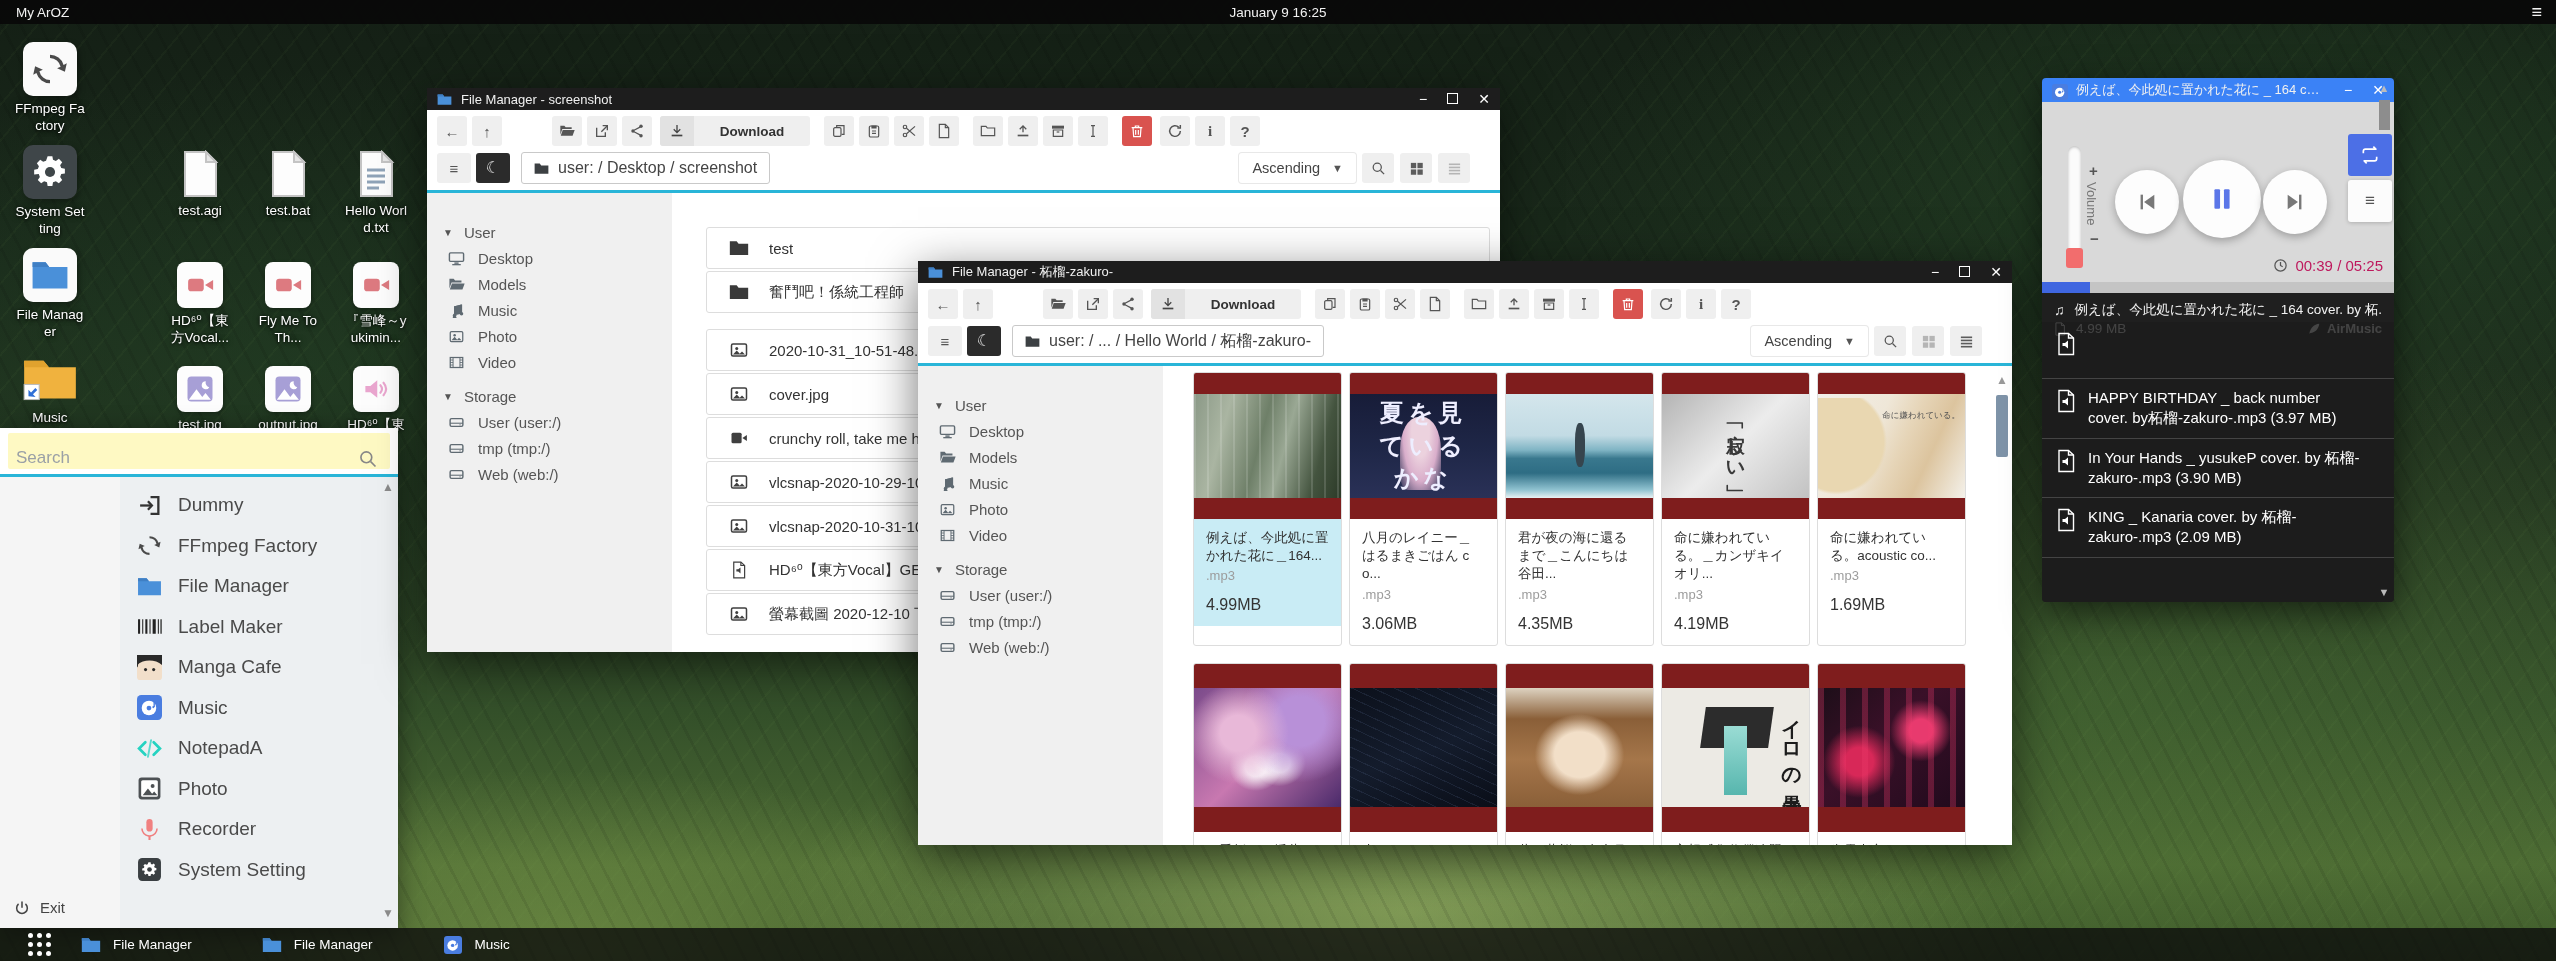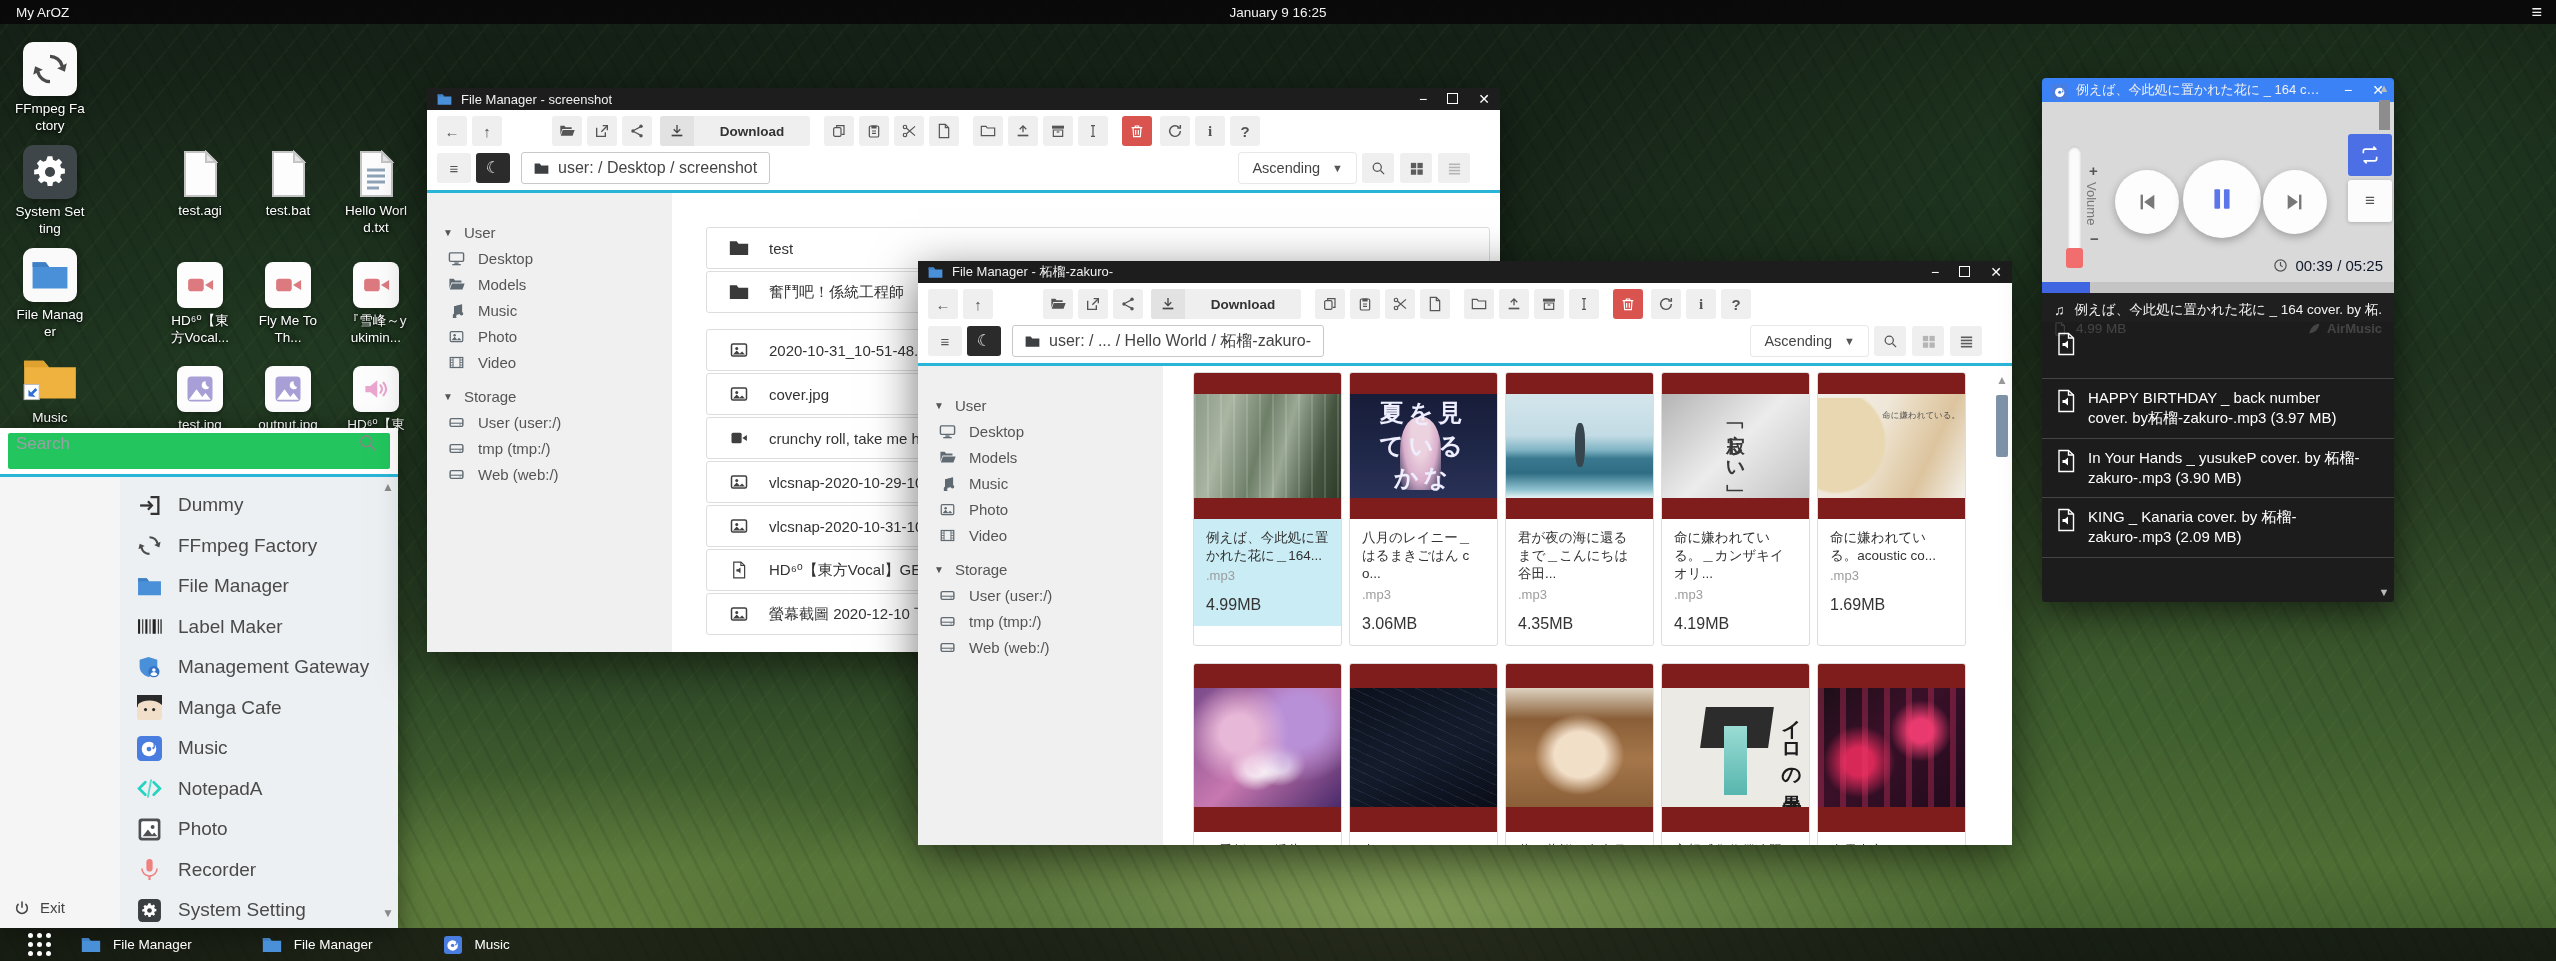--- a/index.html
+++ b/index.html
@@ -36,21 +36,21 @@
   .dfrow1{left:166px;top:150px}.dfrow2{left:166px;top:262px}.dfrow3{left:166px;top:366px}
   .dfile{width:68px;text-align:center;cursor:pointer}
   .dfile .fic{height:48px;display:flex;align-items:center;justify-content:center}
   .dfile .fic svg{width:44px;height:48px}
   .dfile.boxed .fic{width:46px;height:46px;margin:0 auto;background:#fdfdfd;border-radius:8px;box-shadow:1px 2px 4px rgba(0,0,0,.3)}
   .dfile.boxed .fic svg{width:30px;height:30px}
   .dfile .dlabel{min-height:0}
   
   .startmenu{position:absolute;left:0;top:428px;width:398px;height:500px;z-index:15;box-shadow:0 6px 24px rgba(0,0,0,.45)}
   .sm-top{position:absolute;left:0;top:0;right:0;height:46px;background:#fff}
-  .sm-search{position:absolute;left:8px;top:5px;right:8px;height:36px;background:#22c55e;border-radius:2px;display:flex;align-items:flex-start}
+  .sm-search{position:absolute;left:8px;top:5px;right:8px;height:36px;background:#fef9c3;border-radius:2px;display:flex;align-items:flex-end}
   .sm-search input{flex:1;border:0;outline:0;font-size:17px;color:#444;padding-left:8px;font-family:inherit;background:transparent}
   .sm-search input::placeholder{color:#9aa0a6}
   .sm-search .mag{width:20px;height:20px;color:#888;margin-right:12px}
   .sm-blue{position:absolute;left:0;top:46px;width:100%;height:3px;background:#29b5d8}
   .sm-cats{position:absolute;left:0;top:49px;bottom:0;width:120px;background:#f5f5f5;padding-top:10px;box-sizing:border-box}
   .cat{height:31px;line-height:31px;padding-left:18px;font-size:15px;color:#4f4f4f;cursor:pointer}
   .cat.active{color:#3aa9d4}
   .sm-exit{position:absolute;left:14px;bottom:12px;display:flex;align-items:center;gap:10px;font-size:15px;color:#444;cursor:pointer}
   .sm-exit .pw{width:16px;height:16px}
   .sm-apps{position:absolute;left:120px;top:49px;right:0;bottom:0;background:#edf0f2;overflow:hidden;padding-top:8px;box-sizing:border-box}
@@ -155,21 +155,21 @@
   .vplus{position:absolute;left:47px;top:60px;font-size:15px;color:#555;font-weight:bold}
   .vlabel{position:absolute;left:42px;top:80px;writing-mode:vertical-rl;font-size:13px;color:#777}
   .vminus{position:absolute;left:48px;top:128px;font-size:15px;color:#555;font-weight:bold}
   .cbtn{position:absolute;background:#fdfdfd;border-radius:50%;box-shadow:0 3px 9px rgba(0,0,0,.28);display:flex;align-items:center;justify-content:center;cursor:pointer}
   .cbtn svg{width:22px;height:22px}
   .cbtn.big svg{width:26px;height:26px}
   .sqbtn{position:absolute;left:306px;width:44px;height:42px;border-radius:3px;display:flex;align-items:center;justify-content:center;cursor:pointer}
   .sqbtn.blue{background:#4c6fe6;top:32px}
   .sqbtn.blue svg{width:20px;height:20px}
   .sqbtn.white{background:#fcfcfc;top:78px;color:#555;font-size:17px;box-shadow:0 1px 4px rgba(0,0,0,.2)}
-  .ptime{position:absolute;right:11px;bottom:8px;display:flex;align-items:center;gap:7px;font-size:15px;color:#0f172a}
+  .ptime{position:absolute;right:11px;bottom:8px;display:flex;align-items:center;gap:7px;font-size:15px;color:#be185d}
   .ptime svg{width:15px;height:15px}
   .progress{height:11px;background:#c4c4c4;position:relative}
   .pfill{position:absolute;left:0;top:0;bottom:0;width:48px;background:#3f66e0}
   .pinfo{background:#1f1f1f;padding:8px 12px 9px;color:#f2f2f2}
   .pinfo .l1{display:flex;align-items:center;gap:10px;font-size:13.5px;white-space:nowrap;overflow:hidden}
   .pinfo .l1 .nt{font-size:14px}
   .pinfo .l2{display:flex;align-items:center;margin-top:2px;font-size:13.5px}
   .pinfo .l2 .pgi svg{width:12px;height:14px}
   .pinfo .l2 .sz{margin-left:10px}
   .pinfo .badge{margin-left:auto;display:flex;align-items:center;gap:6px;font-size:13px;font-weight:bold}
@@ -457,31 +457,20 @@
         <span class="ai">
           <svg viewBox="0 0 24 16" fill="#222">
             <path d="M1 1h2v14H1zM5 1h1v14H5zM8 1h2v14H8zM12 1h1v14h-1zM15 1h3v14h-3zM20 1h1v14h-1zM22.5 1h1.2v14h-1.2z"></path>
           </svg>
         </span>
         <span class="al">Label Maker</span>
       </div>
       <div class="app-row">
         <span class="ai">
           <svg viewBox="0 0 24 24">
-            <path d="M11 2l8.5 2.6V11c0 5-3.6 8.6-8.5 10C6.1 19.6 2.5 16 2.5 11V4.6z" fill="#4a90d9"></path>
-            <circle cx="16.2" cy="16" r="5.4" fill="#3573c9"></circle>
-            <circle cx="16.2" cy="14.4" r="1.7" fill="#fff"></circle>
-            <path d="M12.7 18.7a3.7 3.7 0 017 0 5.4 5.4 0 01-7 0z" fill="#fff"></path>
-          </svg>
-        </span>
-        <span class="al">Management Gateway</span>
-      </div>
-      <div class="app-row">
-        <span class="ai">
-          <svg viewBox="0 0 24 24">
             <rect width="24" height="24" rx="3" fill="#f2dfca"></rect>
             <path d="M0 0h24v9.5C17.5 4 6.5 4 0 9.5z" fill="#2a2a2a"></path>
             <path d="M0 0h7C3 3 1 7 .8 11L0 12z" fill="#2a2a2a"></path>
             <circle cx="8.2" cy="14" r="1.5" fill="#2a2a2a"></circle>
             <circle cx="16" cy="14" r="1.5" fill="#2a2a2a"></circle>
           </svg>
         </span>
         <span class="al">Manga Cafe</span>
       </div>
       <div class="app-row">

